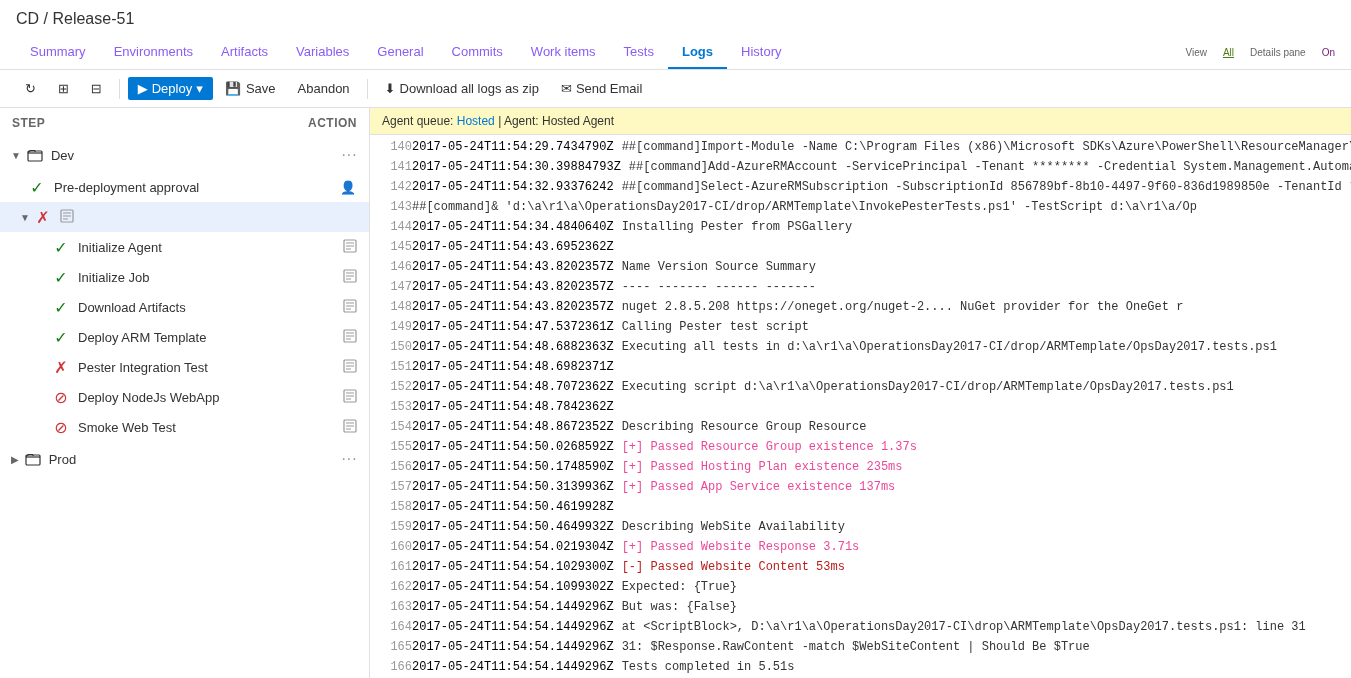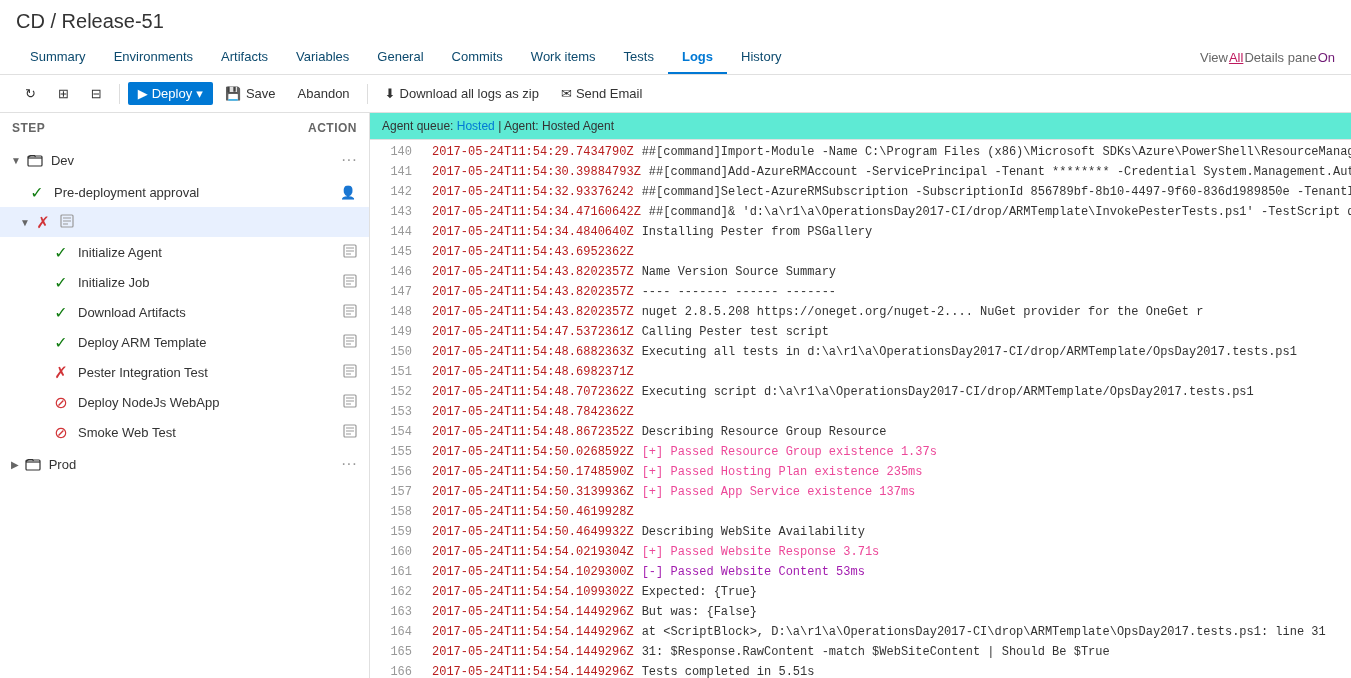--- a/index.html
+++ b/index.html
@@ -1,27 +1,27 @@
 <!DOCTYPE html>
 <html><head>
   <meta charset="utf-8">
   <style>
     * { box-sizing: border-box; margin: 0; padding: 0; }
     body { font-family: "Segoe UI", Arial, sans-serif; font-size: 13px; color: #333; background: #fff; overflow: hidden; }
 
     
     .header { padding: 10px 16px 0; border-bottom: 1px solid #e0e0e0; }
-    .breadcrumb { font-size: 20px; color: #0078d4; font-weight: 400; margin-bottom: 8px; }
+    .breadcrumb { font-size: 16px; color: #0078d4; font-weight: 400; margin-bottom: 8px; }
     .breadcrumb span { color: #333; }
 
     
     .nav-tabs { display: flex; align-items: center; gap: 0; }
-    .nav-tab { padding: 8px 14px; font-size: 13px; color: #0c4a6e; cursor: pointer; border-bottom: 2px solid transparent; text-decoration: none; }
+    .nav-tab { padding: 8px 14px; font-size: 13px; color: #8b5cf6; cursor: pointer; border-bottom: 2px solid transparent; text-decoration: none; }
     .nav-tab.active { color: #0078d4; border-bottom: 2px solid #0078d4; font-weight: 600; }
-    .nav-right { margin-left: auto; display: flex; align-items: center; gap: 1px; font-size: 13px; color: #666; text-align: center; }
+    .nav-right { margin-left: auto; display: flex; align-items: center; gap: 16px; font-size: 10px; color: #666; text-align: center; }
 
     
     .toolbar { display: flex; align-items: center; gap: 4px; padding: 6px 16px; border-bottom: 1px solid #e0e0e0; background: #fff; }
     .toolbar-btn { display: flex; align-items: center; gap: 4px; padding: 4px 8px; border: 1px solid transparent; cursor: pointer; background: transparent; font-size: 13px; color: #333; border-radius: 2px; }
     .toolbar-divider { width: 1px; height: 20px; background: #ddd; margin: 0 4px; }
     .deploy-btn { display: flex; align-items: center; gap: 4px; padding: 4px 10px; background: #0078d4; color: #fff; border: none; cursor: pointer; font-size: 13px; border-radius: 2px; }
 
     
     .main { display: flex; height: calc(678px - 100px); }
 
@@ -42,27 +42,27 @@
     .sub-action { color: #999; font-size: 13px; cursor: pointer; }
 
     
     .icon-check { color: #107c10; font-size: 16px; }
     .icon-error { color: #d13438; font-size: 16px; }
     .icon-banned { color: #d13438; font-size: 16px; }
     .icon-folder { color: #333; }
 
     
     .right-panel { flex: 1; overflow: hidden; display: flex; flex-direction: column; }
-    .log-header { display: flex; align-items: center; justify-content: space-between; padding: 6px 12px; background: #5eead4; border-bottom: 1px solid #e0e0e0; font-size: 12px; color: #333; }
+    .log-header { display: flex; align-items: center; justify-content: space-between; padding: 6px 12px; background: #fef9c3; border-bottom: 1px solid #e0e0e0; font-size: 12px; color: #333; }
     .log-content { flex: 1; overflow-y: auto; overflow-x: auto; padding: 2px 0; background: #fff; }
     .log-line { display: flex; align-items: flex-start; padding: 1px 12px; font-family: "Consolas", "Courier New", monospace; font-size: 12px; line-height: 1.5; white-space: nowrap; }
-    .log-num { color: #999; width: 30px; min-width: 30px; text-align: right; margin-right: 20px; user-select: none; }
-    .log-time { color: #b91c1c; margin-right: 8px; }
+    .log-num { color: #999; width: 30px; min-width: 30px; text-align: right; margin-right: 0; user-select: none; }
+    .log-time { color: #000000; margin-right: 8px; }
     .log-text { color: #333; }
-    .log-text.error { color: #a21caf; }
+    .log-text.error { color: #b91c1c; }
     .log-text.success { color: #ec4899; }
     .log-text.info { color: #333; }
 
     
     .arrow { display: inline-block; margin-right: 4px; font-size: 10px; color: #666; }
   </style>
 </head>
 <body>
 
 <div class="header">
@@ -75,21 +75,21 @@
     <a class="nav-tab">Artifacts</a>
     <a class="nav-tab">Variables</a>
     <a class="nav-tab">General</a>
     <a class="nav-tab">Commits</a>
     <a class="nav-tab">Work items</a>
     <a class="nav-tab">Tests</a>
     <a class="nav-tab active">Logs</a>
     <a class="nav-tab">History</a>
     <div class="nav-right">
       <span>View</span>
-      <span style="color:#be185d;cursor:pointer;text-decoration:underline;">All</span>
+      <span style="color:#4d7c0f;cursor:pointer;text-decoration:underline;">All</span>
       <span style="">Details pane</span>
       <span style="color:#701a75;cursor:pointer;">On</span>
     </div>
   </div>
 </div>
 
 <div class="toolbar">
   <button class="toolbar-btn">
     <span>↻</span>
   </button>
@@ -290,21 +290,20 @@
           <span class="log-time">2017-05-24T11:54:30.39884793Z</span>
           <span class="log-text info">##[command]Add-AzureRMAccount -ServicePrincipal -Tenant ******** -Credential System.Management.Automation.PSCr</span>
         </div>
         <div class="log-line">
           <span class="log-num">142</span>
           <span class="log-time">2017-05-24T11:54:32.93376242</span>
           <span class="log-text info">##[command]Select-AzureRMSubscription -SubscriptionId 856789bf-8b10-4497-9f60-836d1989850e -TenantId ********</span>
         </div>
         <div class="log-line">
           <span class="log-num">143</span>
-          <span class="log-time">2017-05-24T11:54:34.47160642Z</span>
           <span class="log-text info">##[command]&amp; 'd:\a\r1\a\OperationsDay2017-CI/drop/ARMTemplate\InvokePesterTests.ps1' -TestScript d:\a\r1\a/Op</span>
         </div>
         <div class="log-line">
           <span class="log-num">144</span>
           <span class="log-time">2017-05-24T11:54:34.4840640Z</span>
           <span class="log-text info">Installing Pester from PSGallery</span>
         </div>
         <div class="log-line">
           <span class="log-num">145</span>
           <span class="log-time">2017-05-24T11:54:43.6952362Z</span>

